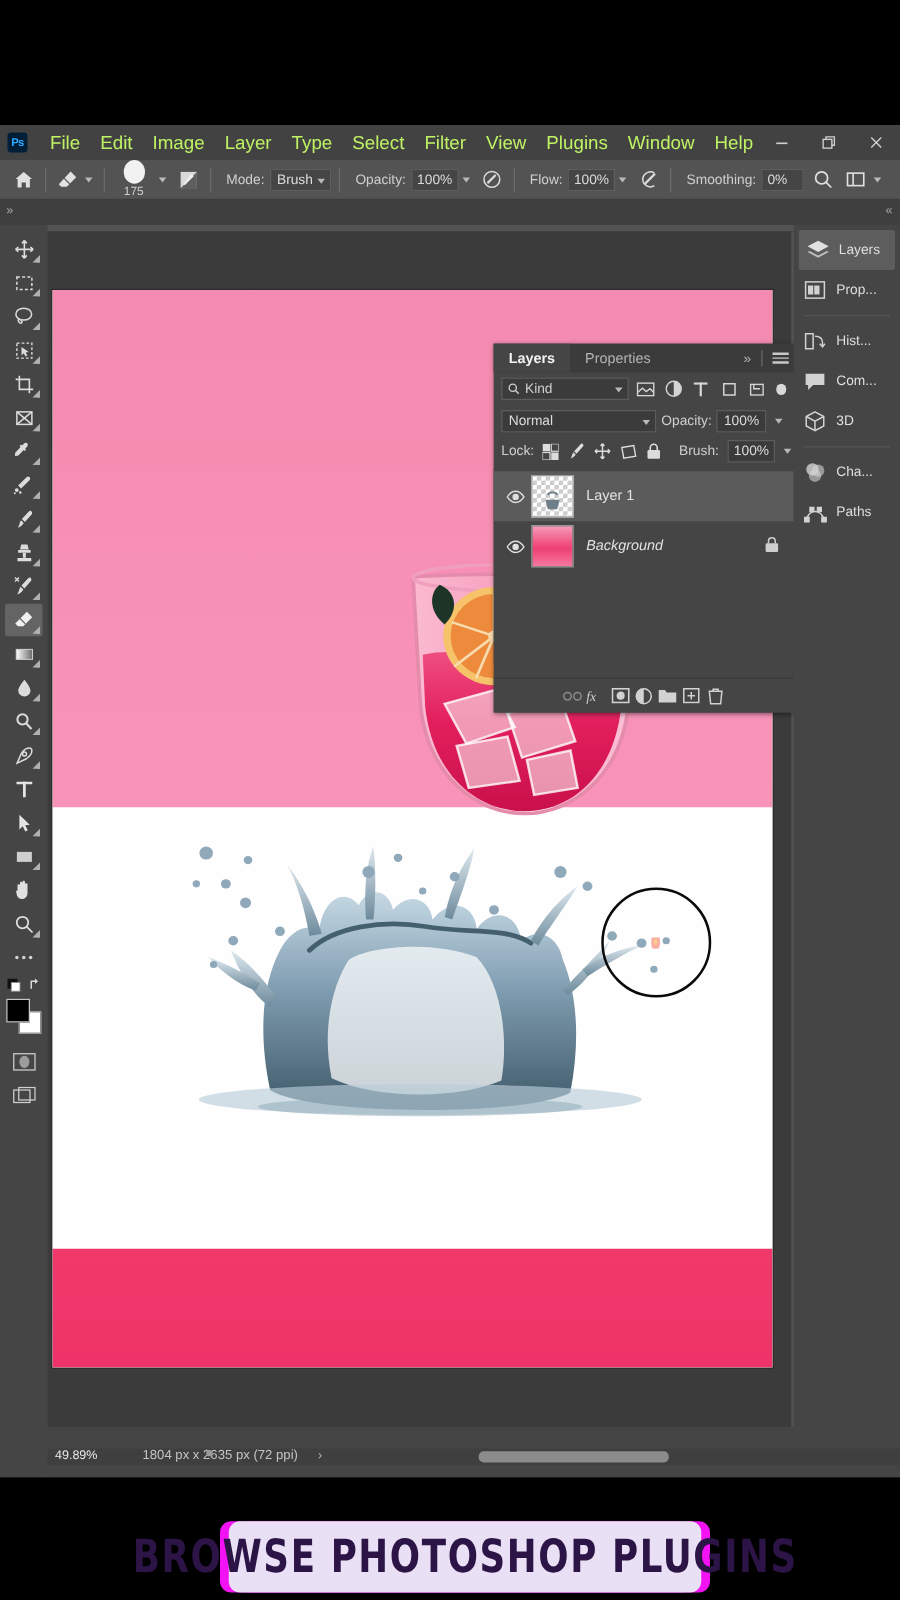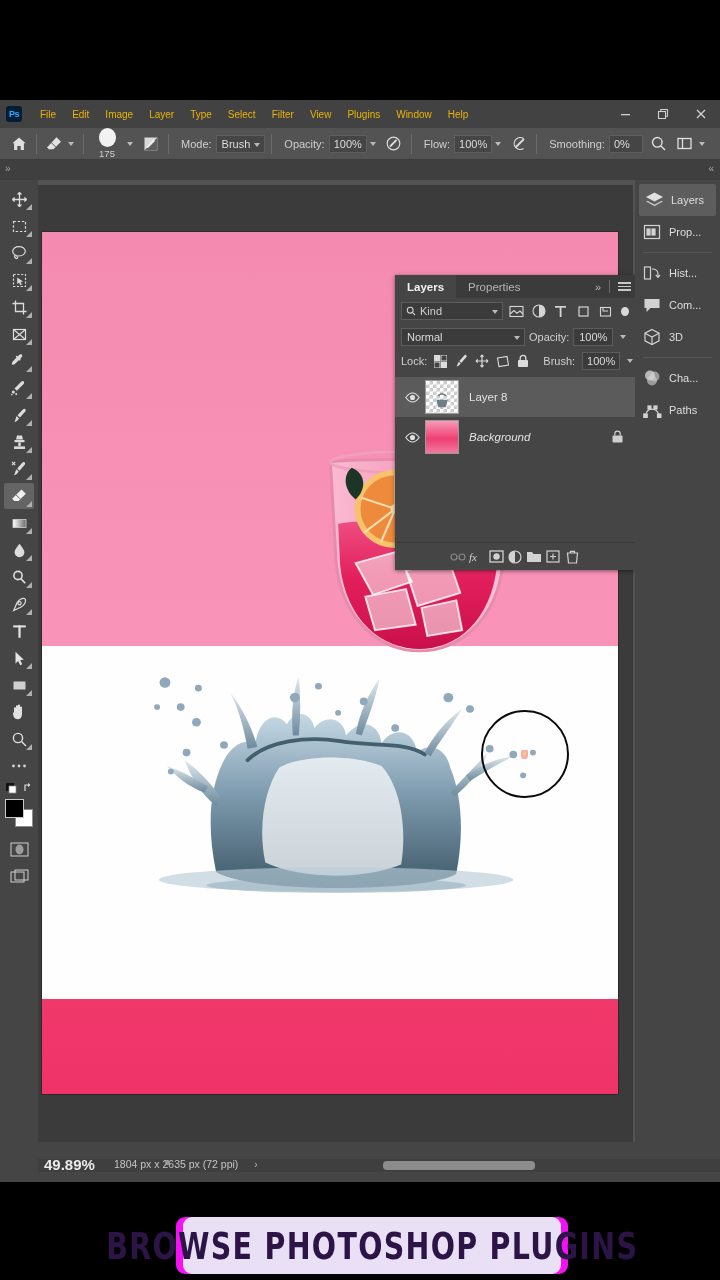--- a/index.html
+++ b/index.html
@@ -14,21 +14,21 @@
   
   .ps-window { position:absolute; left:0; top:100px; width:720px; height:1082px; background:#535353; }
 
   
   .menubar { position:absolute; left:0; top:0; width:720px; height:28px; background:#424242;
              display:flex; align-items:center; }
   .ps-logo { width:16px; height:16px; margin-left:6px; background:#001e36; border-radius:3px;
              color:#31a8ff; font-size:9px; font-weight:bold; display:flex; align-items:center;
              justify-content:center; letter-spacing:-0.5px; }
   .menu-items { display:flex; align-items:center; margin-left:10px; }
-  .menu-item { color:#eab308; font-size:10px; padding:4px 8px; white-space:nowrap; cursor:default; }
+  .menu-item { color:#bef264; font-size:15px; padding:4px 8px; white-space:nowrap; cursor:default; }
   .win-controls { position:absolute; right:0; top:0; height:28px; display:flex; align-items:center; }
   .win-btn { width:38px; height:28px; display:flex; align-items:center; justify-content:center;
              color:#d0d0d0; font-size:13px; }
 
   
   .optionsbar { position:absolute; left:0; top:28px; width:720px; height:32px; background:#535353;
                 display:flex; align-items:center; border-bottom:1px solid #3d3d3d; }
   .ob-sep { width:1px; height:20px; background:#6b6b6b; margin:0 6px; }
   .ob-icon { width:22px; height:22px; display:flex; align-items:center; justify-content:center;
              color:#d8d8d8; }
@@ -168,21 +168,21 @@
           padding-top:4px; }
   .dock-item { height:32px; display:flex; align-items:center; padding-left:6px; gap:6px; }
   .dock-item.active { background:#5d5d5d; border-radius:2px; margin:0 4px; padding-left:4px; }
   .dock-ico { width:22px; height:22px; display:flex; align-items:center; justify-content:center; color:#d8d8d8; }
   .dock-label { color:#dedede; font-size:11px; white-space:nowrap; }
   .dock-sep { height:1px; background:#555; margin:4px 8px; }
 
   
   .statusbar { position:absolute; left:38px; right:0; bottom:0; height:40px; background:#454545; }
   .sb-row { position:absolute; left:0; top:14px; height:16px; display:flex; align-items:center; }
-  .sb-zoom { color:#eaeaea; font-size:15px; font-weight:bold; margin-left:6px; width:62px; }
+  .sb-zoom { color:#eaeaea; font-size:10px; font-weight:normal; margin-left:6px; width:62px; }
   .sb-dims { color:#c4c4c4; font-size:10.5px; margin-left:8px; white-space:nowrap; }
   .sb-chev { color:#b5b5b5; font-size:10px; margin-left:16px; }
   .hsb { position:absolute; left:0; bottom:10px; width:100%; height:13px; background:#3f3f3f; }
   .hsb-thumb { position:absolute; left:345px; top:2px; width:152px; height:9px; background:#8c8c8c;
                border-radius:4px; }
   .sb-dot { position:absolute; left:127px; top:18px; width:5px; height:5px; border-radius:50%; background:#9a9a9a; }
 
   
   .letterbox-bottom { position:absolute; left:0; top:1182px; width:720px; height:98px; background:#000; }
   .banner { position:absolute; left:183px; top:1217px; width:378px; height:57px; background:#e9e0f5;
@@ -720,21 +720,21 @@
               <path d="M.8 5.5C3 2.3 5.2 1 7.5 1S12 2.3 14.2 5.5C12 8.7 9.8 10 7.5 10S3 8.7.8 5.5z"></path>
               <circle cx="7.5" cy="5.5" r="2" fill="#e0e0e0"></circle>
             </svg>
           </div>
           <div class="thumb checker">
             <svg width="100%" height="100%" viewBox="0 0 34 34" style="position:absolute;left:0;top:0">
               <path d="M11 20 L23 20 L21 28 L13 28 Z" fill="#6f7f8a"></path>
               <path d="M13 16 C14 13 20 13 21 16" fill="none" stroke="#6f7f8a" stroke-width="1.6"></path>
             </svg>
           </div>
-          <div class="layer-name">Layer 8</div>
+          <div class="layer-name">Layer 1</div>
         </div>
         <div class="layer-row">
           <div class="eye">
             <svg width="15" height="11" viewBox="0 0 15 11" fill="none" stroke="#e0e0e0" stroke-width="1.1">
               <path d="M.8 5.5C3 2.3 5.2 1 7.5 1S12 2.3 14.2 5.5C12 8.7 9.8 10 7.5 10S3 8.7.8 5.5z"></path>
               <circle cx="7.5" cy="5.5" r="2" fill="#e0e0e0"></circle>
             </svg>
           </div>
           <div class="thumb pinkthumb"></div>
           <div class="layer-name italic">Background</div>

